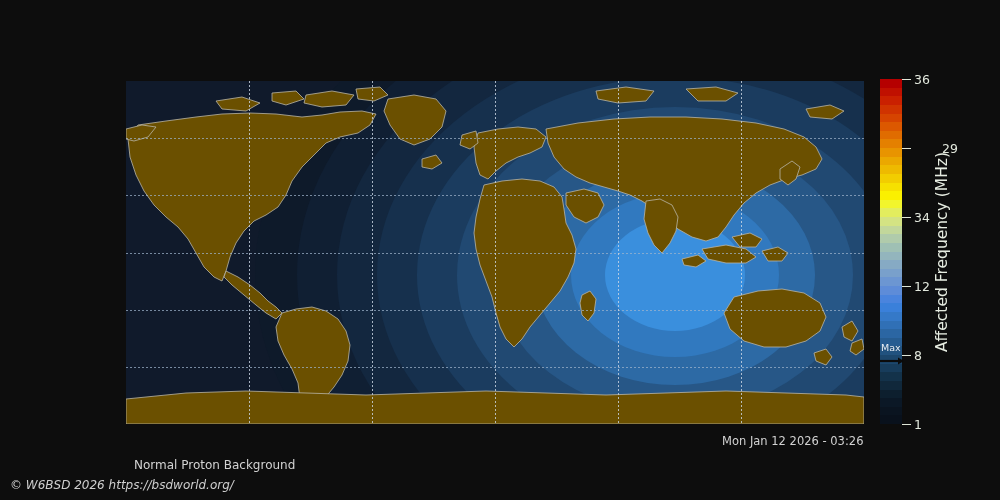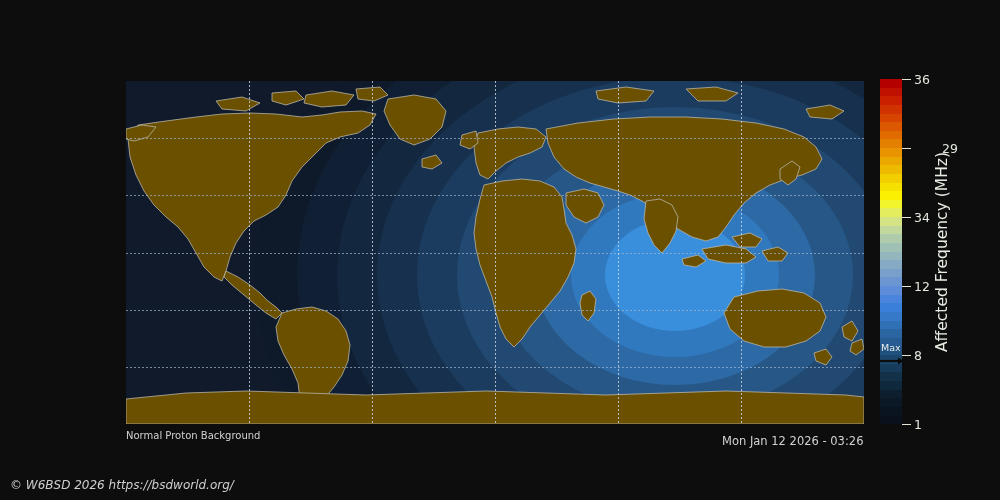--- a/index.html
+++ b/index.html
@@ -42,21 +42,21 @@
     display:block;white-space:nowrap;font-size:15.5px;color:#e6ece1;
     transform:rotate(-90deg);}
 
   
   #max-marker{position:absolute;left:880px;top:341px;width:24px;height:22px;}
   #max-marker .mlab{position:absolute;left:1px;top:-1px;font-size:9.5px;
     color:#e9eef5;line-height:10px;}
   #max-marker .marrow{position:absolute;left:0;top:13px;width:24px;height:8px;}
 
   
-  .status-line{position:absolute;left:126px;font-size:10px;color:#d2d2d2;}
+  .status-line{position:absolute;left:134px;font-size:12px;color:#d2d2d2;margin-top:28px;}
   #status-proton{top:430px;}
   #status-xray{top:444px;}
   #timestamp{position:absolute;left:722px;top:434px;font-size:11.5px;color:#d2d2d2;}
   #copyright{position:absolute;left:10px;top:478px;font-size:12px;color:#cfcfcf;
     font-style:italic;}
 </style>
 </head>
 <body>
 
 <div id="root">

